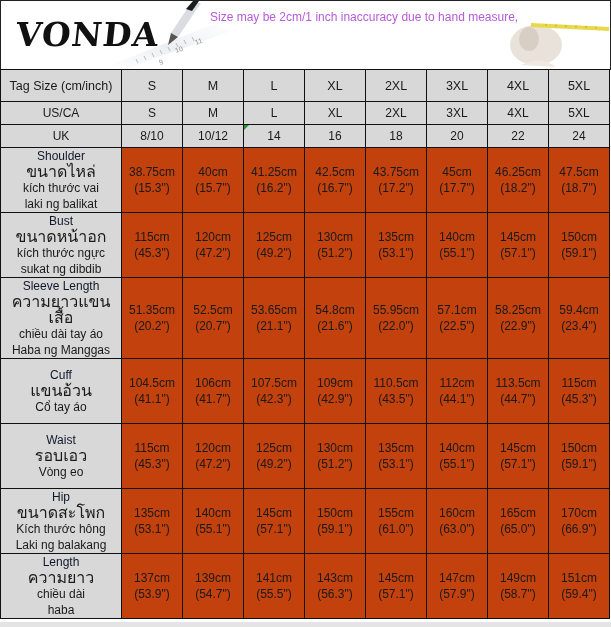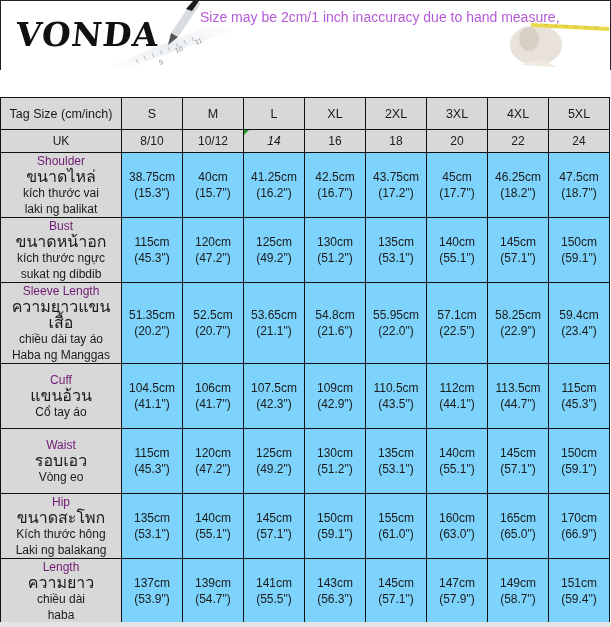--- a/index.html
+++ b/index.html
@@ -12,44 +12,44 @@
     overflow: hidden;
   }
   .logo {
     position: absolute; left: 15px; top: 14px;
     font-family: "DejaVu Serif", serif; font-size: 33px; font-weight: bold;
     letter-spacing: 1px; color: #111; transform: skewX(-6deg);
   }
   .pencil-art { position: absolute; left: 95px; top: 0; width: 135px; height: 68px; }
   .notes { position: absolute; left: 199px; top: 8px; }
   .note {
-    font-size: 14px; color: #b75ad8; line-height: 17px; white-space: nowrap;
+    font-size: 12px; color: #b75ad8; line-height: 17px; white-space: nowrap; margin-left: 10px;
   }
   .hand-art { position: absolute; left: 500px; top: 4px; width: 110px; height: 62px; }
 
   table.size {
     position: absolute; left: 0; top: 69px;
-    border-collapse: collapse; table-layout: fixed; width: 609px; margin-top: 28px;
+    border-collapse: collapse; table-layout: fixed; width: 609px;
   }
   table.size td {
     border: 1px solid #111; text-align: center; vertical-align: middle;
     font-size: 12px; line-height: 16px; color: #1a1a1a; padding: 0;
   }
   td.lbl { background: #d8d8d8; }
   tr.hdr td { background: #d8d8d8; }
   tr.hdr td.val { font-size: 12.5px; }
   tr.r-tag td { height: 32px; }
   tr.r-small td { height: 23px; }
   tr.r-big td { height: 65px; }
-  .red { color: #701a75; }
+  .red { color: #0f172a; }
   .thai { font-size: 16px; }
   .cm { display: block; }
   .inch { display: block; }
-  td.data { background: #7dd3fc; }
-  .flag { position: relative; font-style: italic; }
+  td.data { background: #c2410c; }
+  .flag { position: relative; }
   .flag::before {
     content: ""; position: absolute; left: 0; top: 0;
     border-top: 5px solid #1f9d2b; border-right: 5px solid transparent;
   }
   .footer-strip {
     position: absolute; left: 0; top: 622px; width: 611px; height: 5px; background: #e4e4e4;
   }
 </style>
 </head>
 <body>
@@ -119,20 +119,31 @@
       <td class="val">S</td>
       <td class="val">M</td>
       <td class="val">L</td>
       <td class="val">XL</td>
       <td class="val">2XL</td>
       <td class="val">3XL</td>
       <td class="val">4XL</td>
       <td class="val">5XL</td>
     </tr>
     <tr class="hdr r-small">
+      <td class="lbl">US/CA</td>
+      <td>S</td>
+      <td>M</td>
+      <td>L</td>
+      <td>XL</td>
+      <td>2XL</td>
+      <td>3XL</td>
+      <td>4XL</td>
+      <td>5XL</td>
+    </tr>
+    <tr class="hdr r-small">
       <td class="lbl">UK</td>
       <td>8/10</td>
       <td>10/12</td>
       <td class="flag">14</td>
       <td>16</td>
       <td>18</td>
       <td>20</td>
       <td>22</td>
       <td>24</td>
     </tr>

